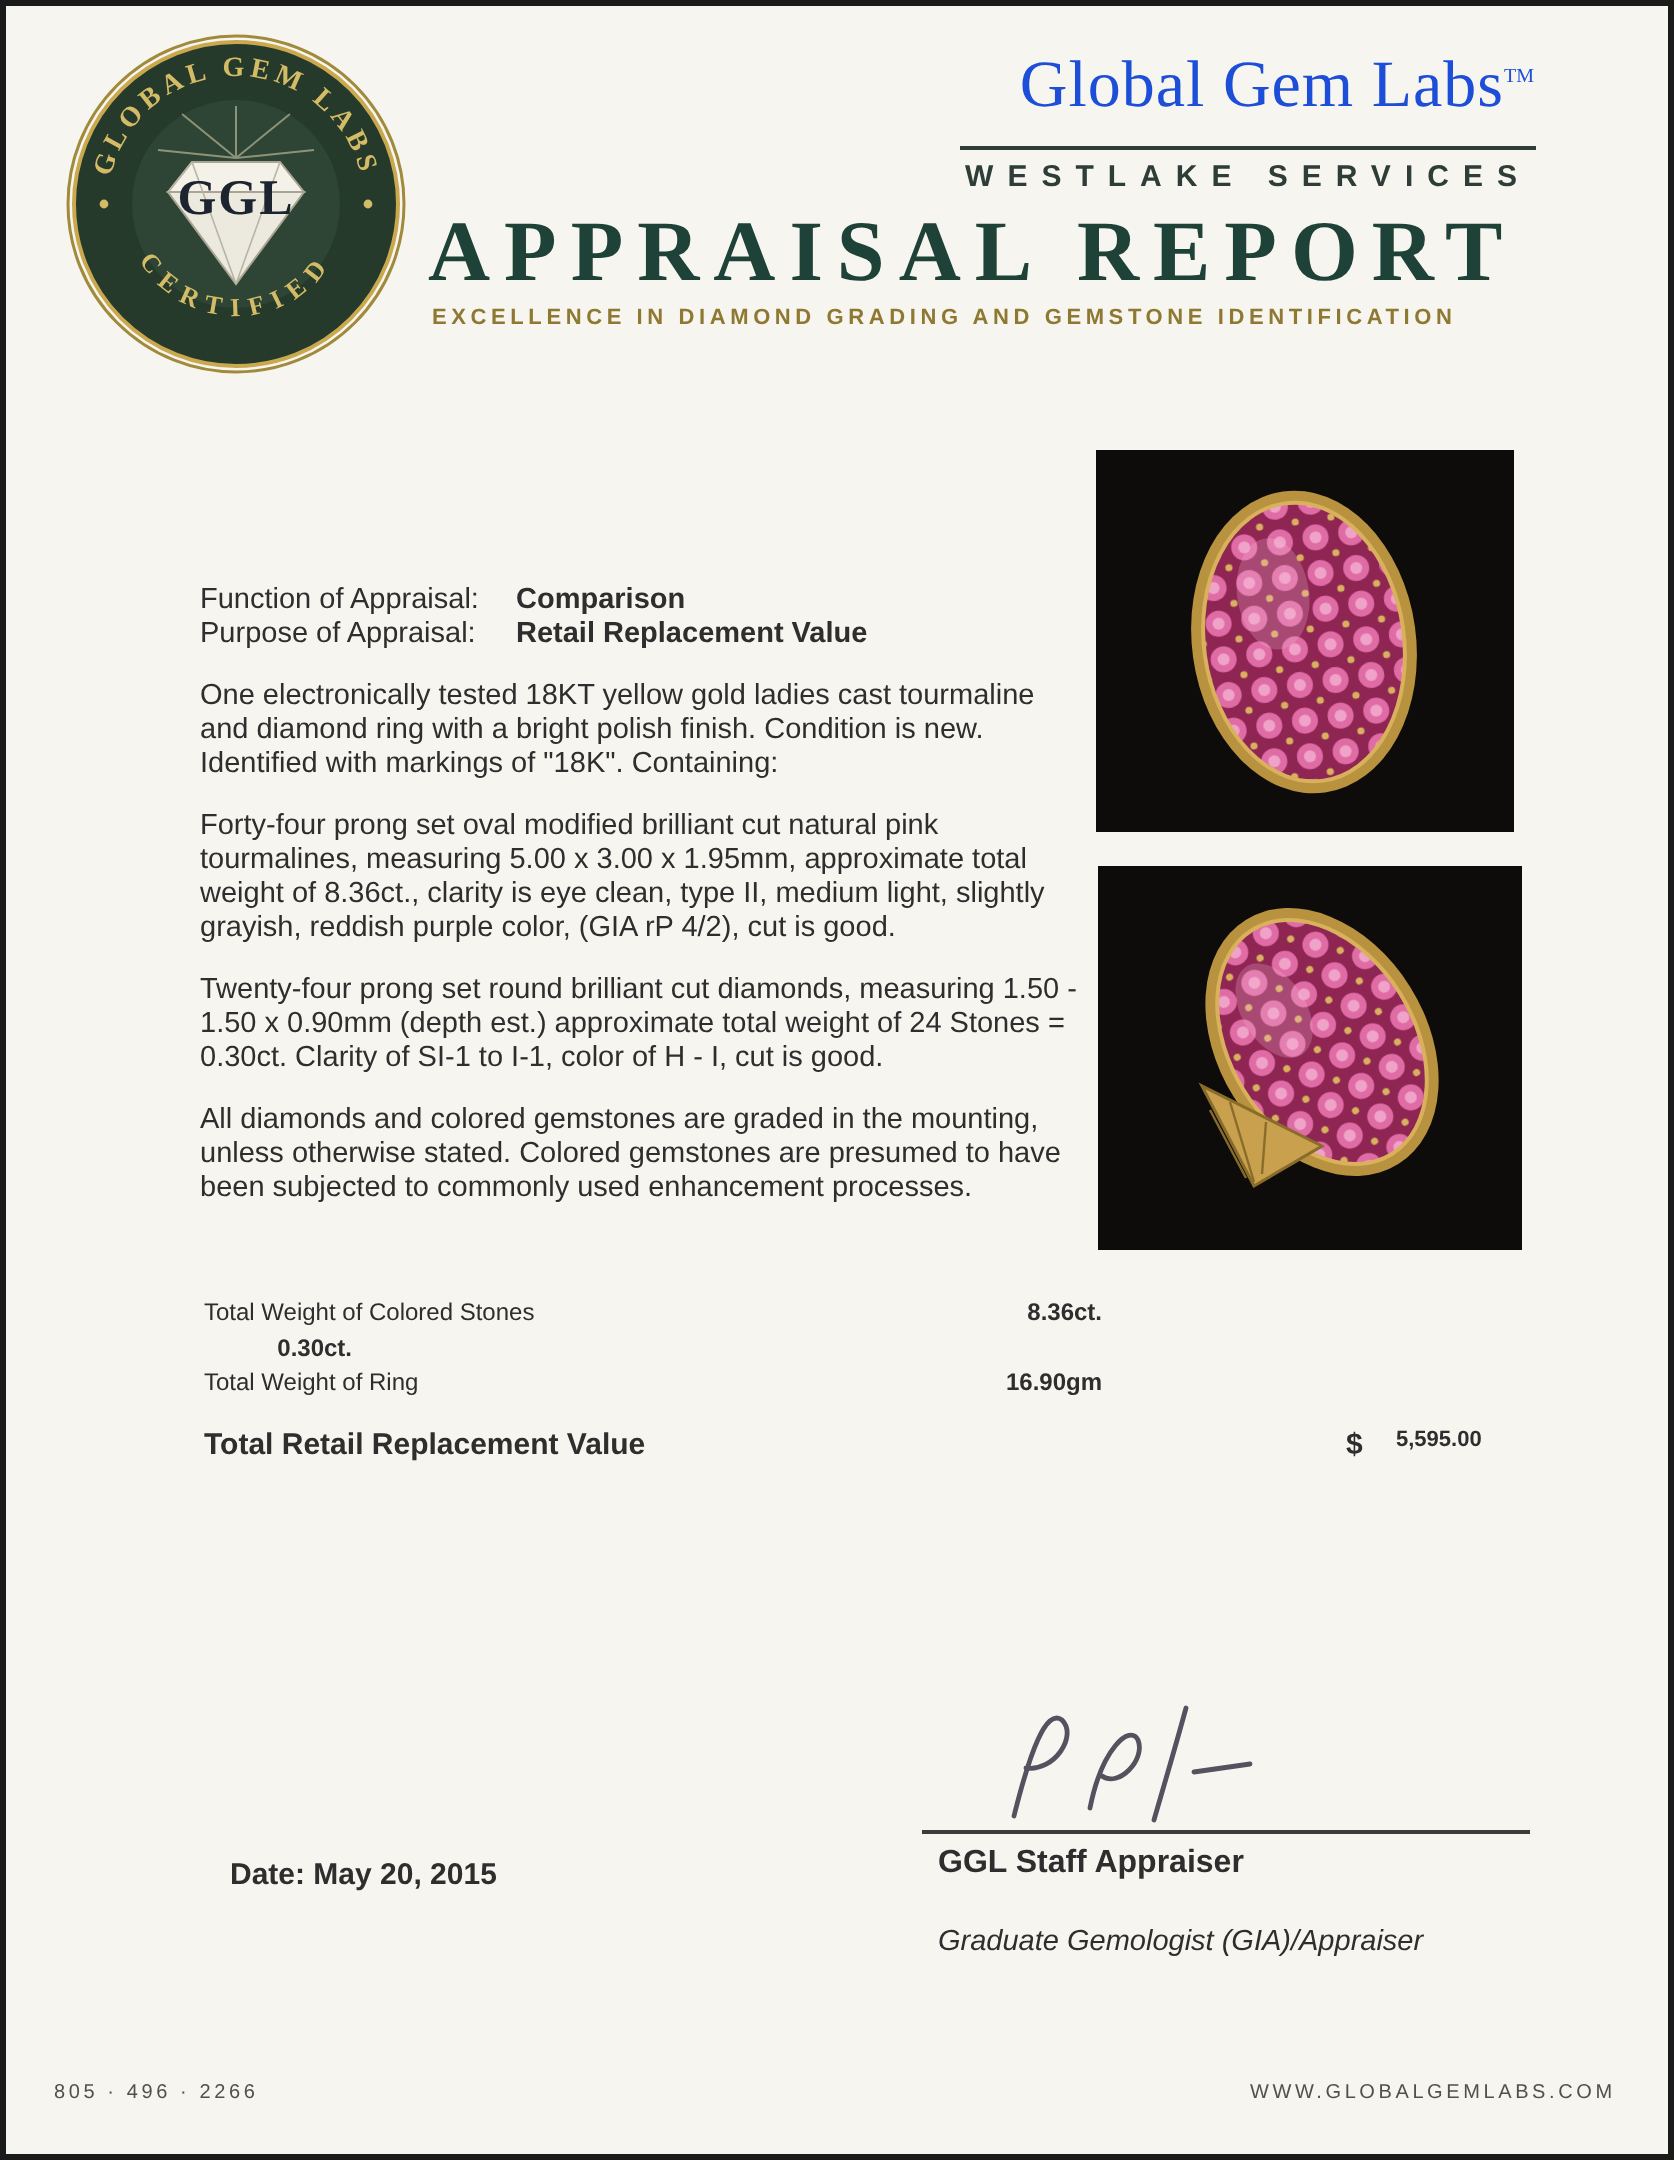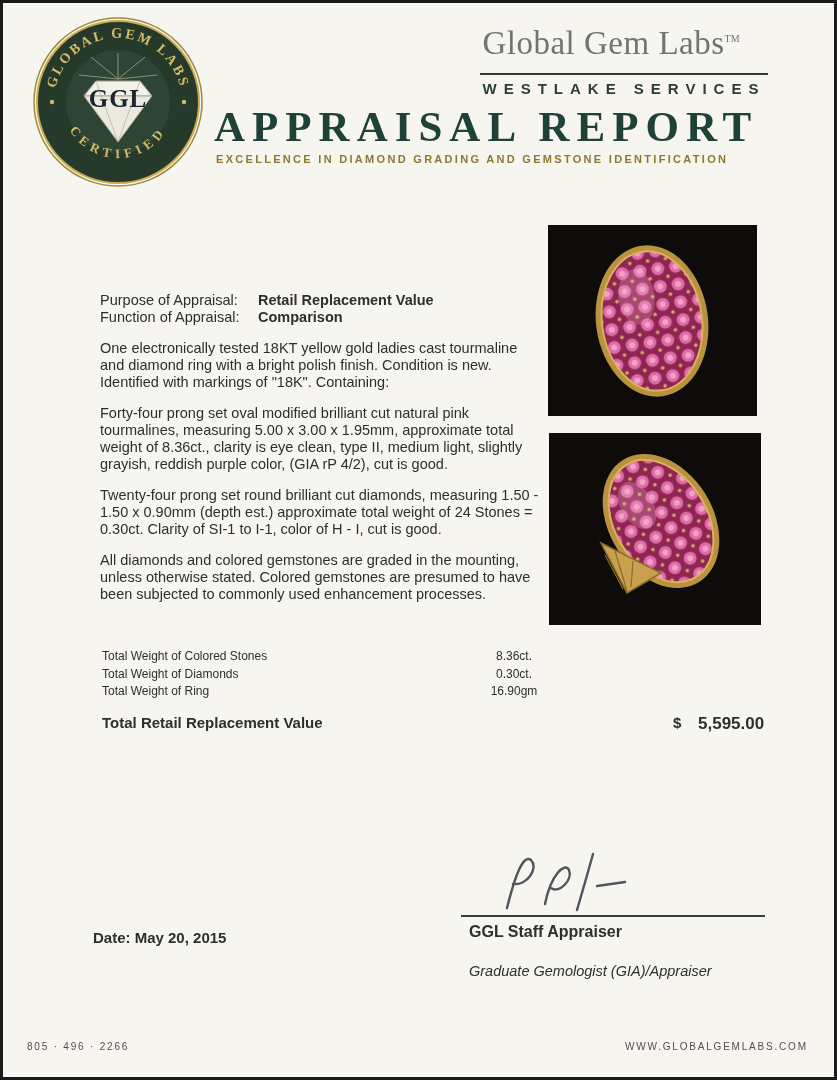--- a/index.html
+++ b/index.html
@@ -10,22 +10,22 @@
     background:#f7f5ef;
     border:3px solid #1a1a1a;
     box-sizing:border-box;
     font-family:"Liberation Sans", sans-serif;
     color:#2e2e2e;
     overflow:hidden;
   }
   .abs{position:absolute;}
   
   .logo{left:28px;top:12px;width:174px;height:174px;}
-  .brand{left:452px;top:22px;width:312px;text-align:center;
-    font-family:"Liberation Serif", serif;font-size:33px;color:#737373;letter-spacing:0.5px;}
+  .brand{left:452px;top:22px;width:312px;text-align:right;
+    font-family:"Liberation Serif", serif;font-size:33px;color:#1d4ed8;letter-spacing:0.5px;}
   .brand .tm{font-size:10px;vertical-align:super;letter-spacing:0;}
   .brand-rule{left:477px;top:70px;width:288px;height:2px;background:#2e3d38;}
   .brand-services{left:477px;top:77px;width:288px;text-align:center;
     font-size:15px;font-weight:700;letter-spacing:7px;color:#2e3d38;}
   .report-title{left:211px;top:99px;width:560px;
     font-family:"Liberation Serif", serif;font-weight:700;
     font-size:43px;letter-spacing:7px;color:#1e4138;white-space:nowrap;}
   .report-subtitle{left:213px;top:150px;width:560px;
     font-size:11px;font-weight:700;letter-spacing:2.3px;color:#8e7832;white-space:nowrap;}
   
@@ -34,30 +34,30 @@
   
   .bodytext{left:97px;top:289px;width:440px;font-size:14.5px;line-height:17px;}
   .kvrow{display:flex;}
   .kvrow .k{width:158px;flex:0 0 158px;}
   .kvrow .v{font-weight:700;}
   .para{margin-top:14px;}
   
   .totals{left:99px;top:645px;width:560px;font-size:12px;line-height:17.5px;}
   .trow{display:flex;}
   .trow .tl{flex:0 0 375px;}
-  .trow .tv{width:74px;text-align:center;font-weight:400;}
+  .trow .tv{width:74px;text-align:right;font-weight:700;}
   .grand-label{left:99px;top:711px;font-size:15px;font-weight:700;}
   .grand-cur{left:670px;top:711px;font-size:15px;font-weight:700;}
-  .grand-amt{left:695px;top:711px;width:70px;font-size:17px;font-weight:700;}
+  .grand-amt{left:695px;top:711px;width:70px;font-size:11px;font-weight:700;}
   
   .sig-scribble{left:490px;top:845px;width:180px;height:68px;}
   .sig-line{left:458px;top:912px;width:304px;height:2px;background:#3c3c3c;}
   .sig-title{left:466px;top:920px;font-size:16px;font-weight:700;}
   .sig-cred{left:466px;top:960px;font-size:14.5px;font-style:italic;}
-  .date-line{left:90px;top:926px;font-size:15px;font-weight:700;}
+  .date-line{left:112px;top:926px;font-size:15px;font-weight:700;}
   
   .foot{font-size:10px;font-weight:400;letter-spacing:1.8px;color:#52504c;white-space:nowrap;}
   .foot-phone{left:24px;top:1038px;}
   .foot-addr{left:163px;top:1041px;}
   .foot-web{left:622px;top:1038px;}
 </style>
 </head>
 <body>
 
 <div class="page">
@@ -145,40 +145,39 @@
     <g>
       <path d="M 78 160 L 52 110 L 112 140 Z" fill="#c9a04e" stroke="#8a6c2a" stroke-width="1.5"></path>
       <line x1="78" y1="158" x2="66" y2="118" stroke="#8a6c2a" stroke-width="1.2"></line>
       <line x1="82" y1="154" x2="84" y2="128" stroke="#8a6c2a" stroke-width="1.2"></line>
       <line x1="74" y1="156" x2="56" y2="122" stroke="#8a6c2a" stroke-width="1.2"></line>
     </g>
   </svg>
 
   <div class="abs bodytext">
     <div class="kvrow">
+      <span class="k">Function of Appraisal:</span>
+      <span class="v">Comparison</span>
+    </div>
+    <div class="kvrow">
       <span class="k">Purpose of Appraisal:</span>
       <span class="v">Retail Replacement Value</span>
-    </div>
-    <div class="kvrow">
-      <span class="k">Function of Appraisal:</span>
-      <span class="v">Comparison</span>
     </div>
     <div class="para">One electronically tested 18KT yellow gold ladies cast tourmaline and diamond ring with a bright polish finish. Condition is new.  Identified with markings of "18K".  Containing:</div>
     <div class="para">Forty-four prong set oval modified brilliant cut natural pink tourmalines, measuring 5.00 x 3.00 x 1.95mm, approximate total weight of 8.36ct., clarity is eye clean, type II, medium light, slightly grayish, reddish purple color, (GIA rP 4/2), cut is good.</div>
     <div class="para">Twenty-four prong set round brilliant cut diamonds, measuring 1.50 - 1.50 x 0.90mm (depth est.) approximate total weight of 24 Stones = 0.30ct. Clarity of SI-1 to I-1, color of H - I, cut is good.</div>
     <div class="para">All diamonds and colored gemstones are graded in the mounting, unless otherwise stated. Colored gemstones are presumed to have been subjected to commonly used enhancement processes.</div>
   </div>
 
   <div class="abs totals">
     <div class="trow">
       <span class="tl">Total Weight of Colored Stones</span>
       <span class="tv">8.36ct.</span>
     </div>
     <div class="trow">
-      <span class="tl">Total Weight of Diamonds</span>
       <span class="tv">0.30ct.</span>
     </div>
     <div class="trow">
       <span class="tl">Total Weight of Ring</span>
       <span class="tv">16.90gm</span>
     </div>
   </div>
 
   <div class="abs grand-label">Total Retail Replacement Value</div>
   <div class="abs grand-cur">$</div>

